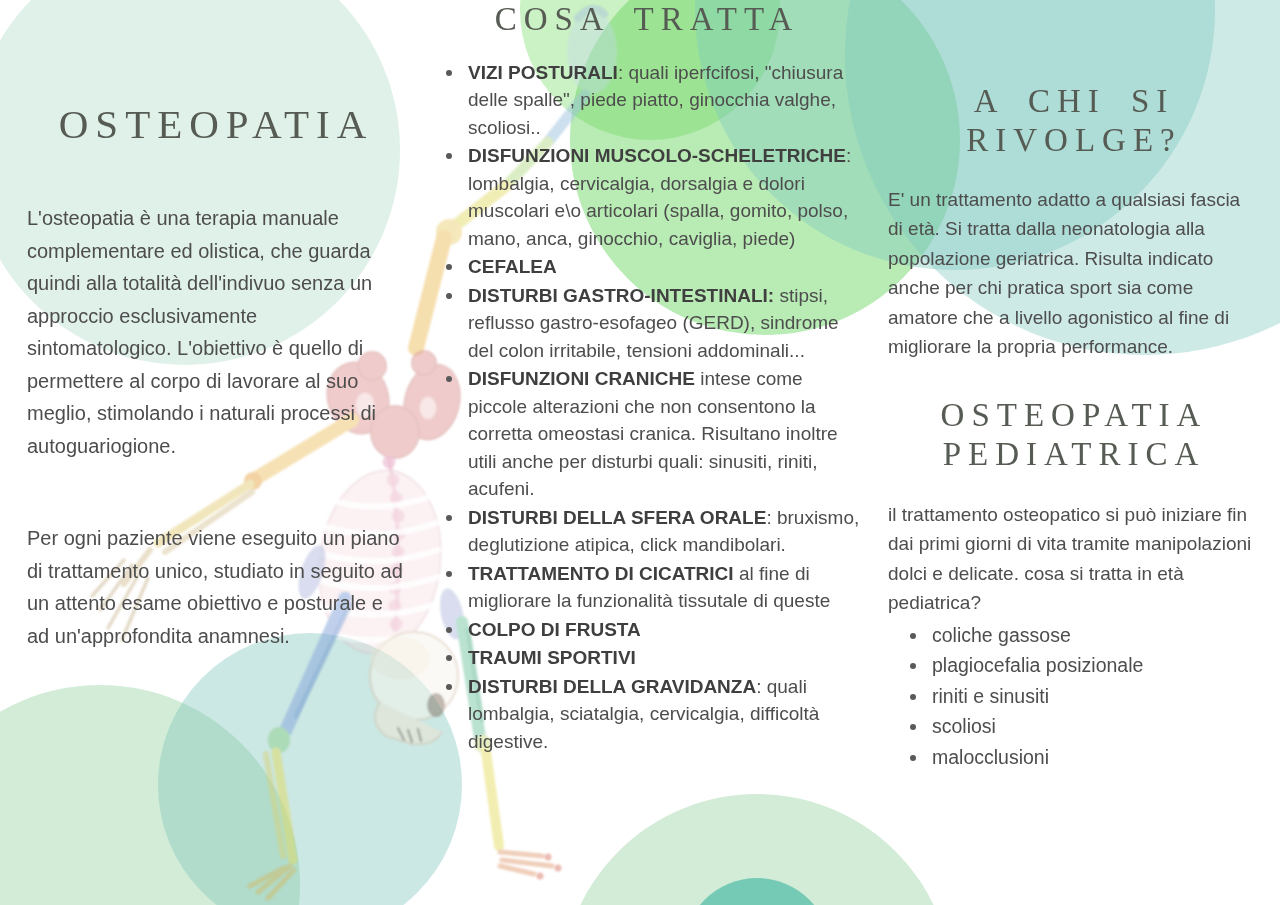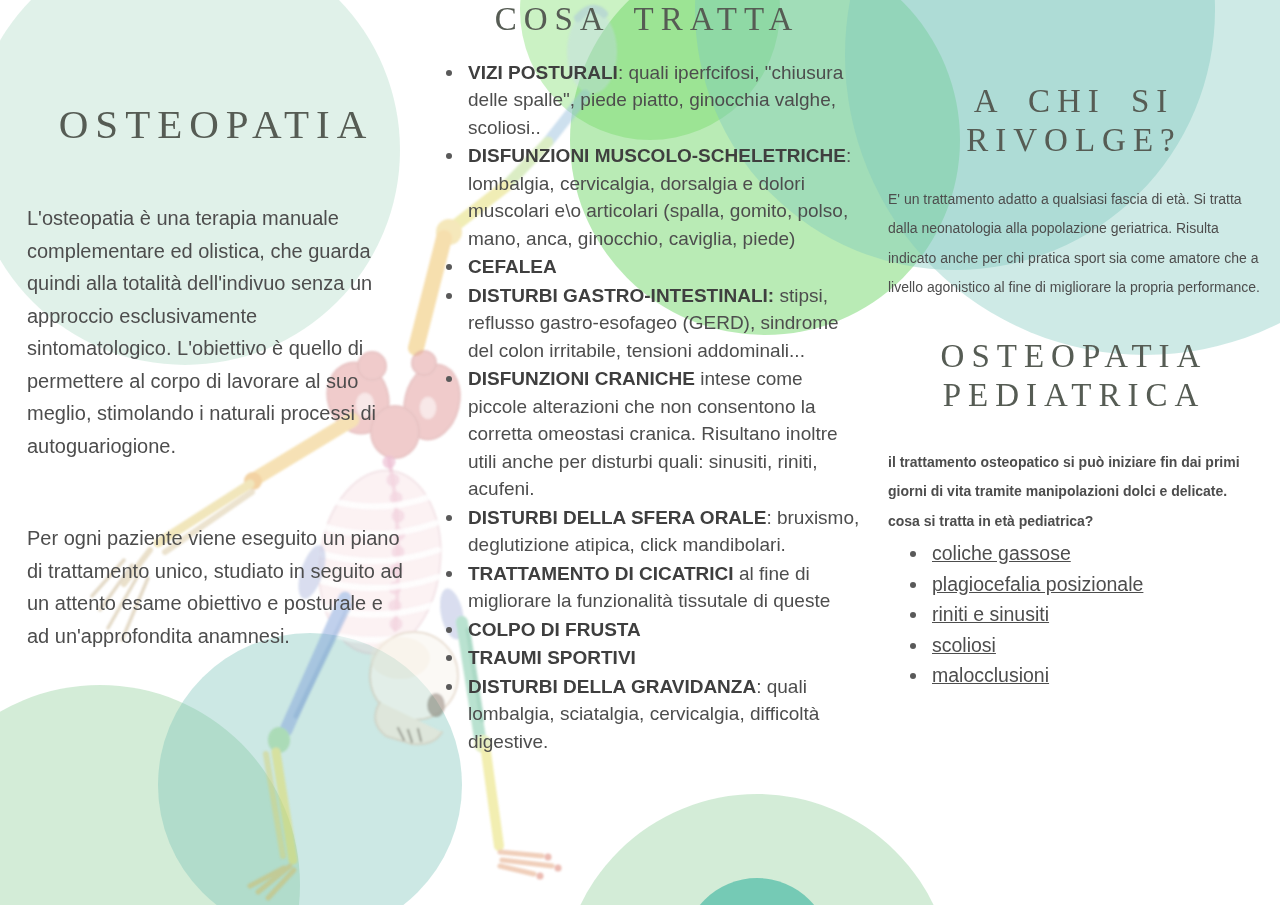--- a/index.html
+++ b/index.html
@@ -38,28 +38,28 @@
   }
   .title-xl{font-size:41px;margin-top:100px;}
   .title-md{font-size:33px;margin-top:0;}
   .title-right{font-size:33px;margin-top:82px;}
   .title-sub{font-size:33px;margin-top:34px;}
   .para{
     font-size:20px;line-height:32.5px;margin:0;
   }
   .col-left .para1{margin-top:54px;}
   .col-left .para2{margin-top:60px;}
-  .col-right .para{font-size:14px;line-height:29.5px;}
+  .col-right .para{font-size:19px;line-height:29.5px;}
   .col-right .para1{margin-top:25px;}
-  .col-right .para2{margin-top:33px;font-weight:bold;}
+  .col-right .para2{margin-top:26px;}
   ul.blist{
     list-style:none;margin:0;padding:0;
   }
   .col-mid ul.blist{margin-top:20px;font-size:19px;line-height:27.5px;}
-  .col-right ul.blist{margin-top:3px;font-size:19.5px;line-height:29.5px;padding-left:8px;text-decoration:underline;}
+  .col-right ul.blist{margin-top:3px;font-size:19.5px;line-height:29.5px;padding-left:8px;}
   ul.blist li{
     position:relative;padding-left:36px;margin:0 0 1px 0;
   }
   ul.blist li::before{
     content:"";position:absolute;left:14px;top:11px;width:6px;height:6px;border-radius:50%;
     background:#595959;
   }
   .col-right ul.blist li::before{top:12px;}
   ul.blist strong{font-weight:bold;color:#3f3f3f;}
 </style>

